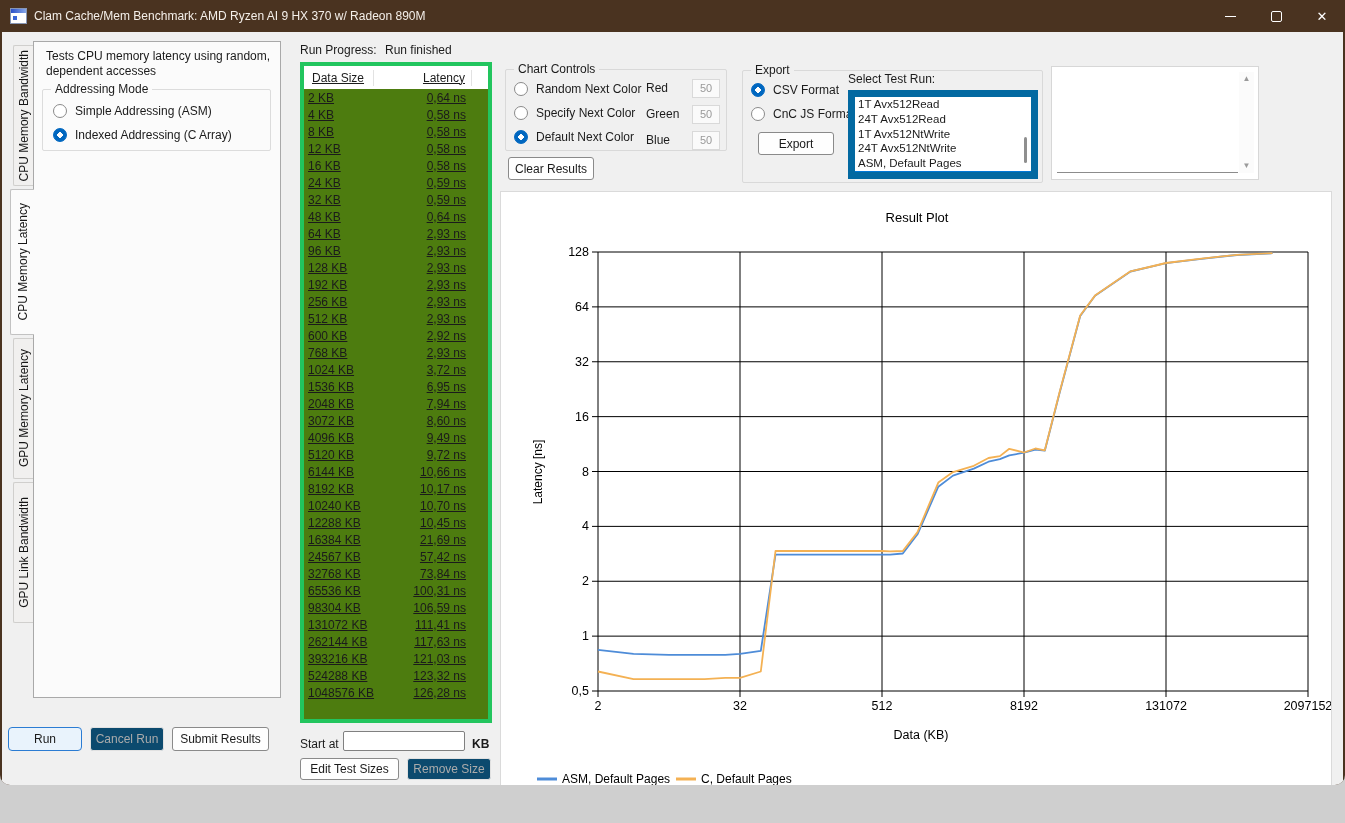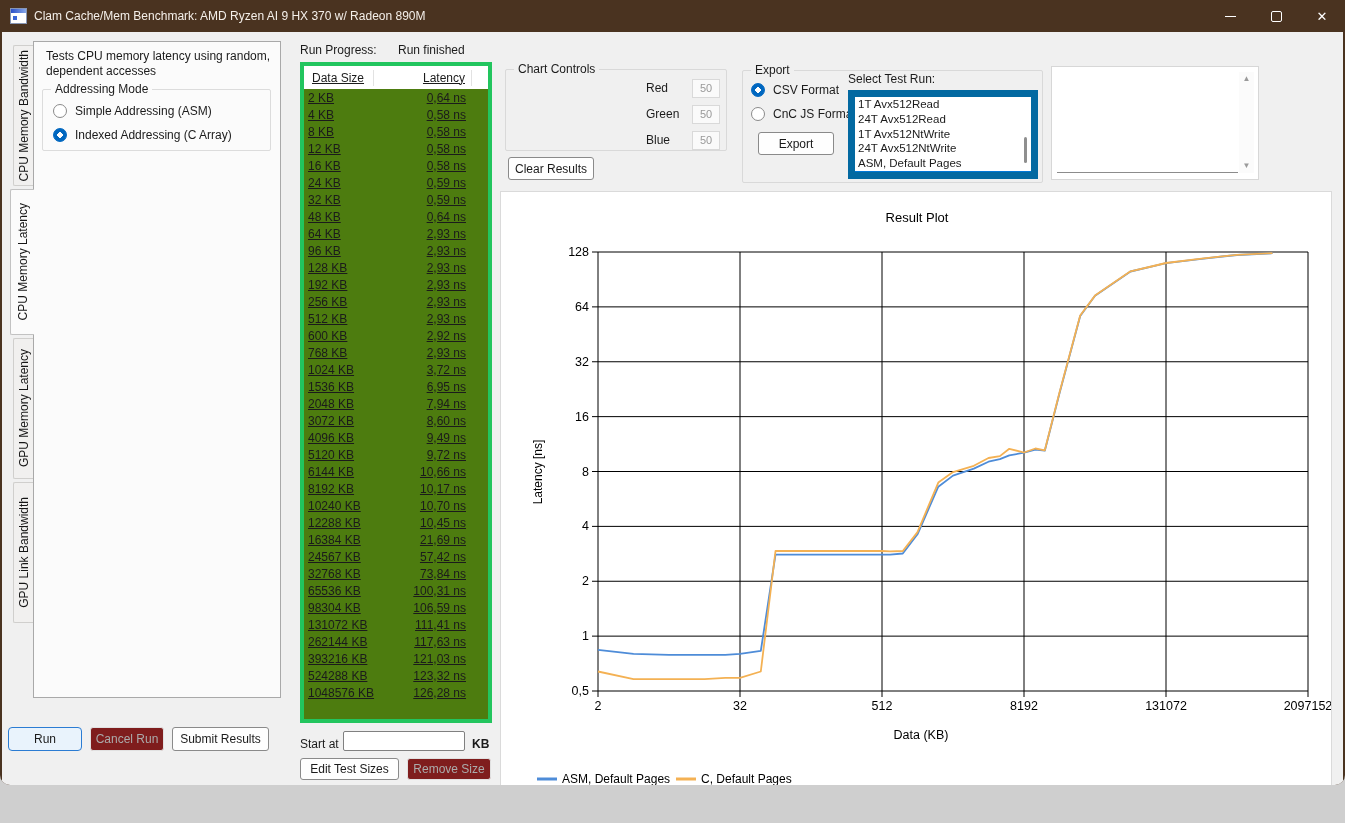--- a/index.html
+++ b/index.html
@@ -28,21 +28,21 @@
   .groupbox{position:absolute;border:1px solid #dcdcdc;border-radius:2px;box-sizing:border-box;}
   .gtitle{position:absolute;top:-8px;left:8px;padding:0 4px;background:#fbfbfb;font-size:12px;}
   .gtitle.on-gray{background:#f0f0f0;}
   .radio-col{position:absolute;left:10px;top:13px;}
   .radio-row{height:16px;display:flex;align-items:center;gap:8px;margin-bottom:8px;cursor:default;}
   .radio{box-sizing:border-box;width:14px;height:14px;border-radius:50%;border:1px solid #8a8a8a;background:#fff;flex:0 0 auto;}
   .radio.sel{border:1px solid #0067c0;background:radial-gradient(circle,#fff 0 2.6px,#0067c0 2.9px);}
   .rlabel{white-space:nowrap;}
   
   .btn{position:absolute;box-sizing:border-box;display:flex;align-items:center;justify-content:center;background:#fefefe;border:1px solid #8a8a8a;border-radius:3px;font-size:12px;color:#1b1b1b;cursor:default;}
-  .btn.disabled{background:#7f1d1d;border-color:#e1e1e1;color:#ababab;}
+  .btn.disabled{background:#0c4a6e;border-color:#e1e1e1;color:#ababab;}
   .btn.primary{background:#e9f3fc;border:1px solid #2b7cd3;border-radius:4px;}
   .tbox{position:absolute;box-sizing:border-box;background:#fff;border:1px solid #808080;border-radius:2px;}
   .small-label{position:absolute;white-space:nowrap;}
   
   #results-table{position:absolute;left:300px;top:62px;width:192px;height:661px;box-sizing:border-box;background:#4d7c0f;border:4px solid #22c55e;overflow:hidden;text-decoration:underline;}
   #results-head{display:flex;height:23px;align-items:center;background:#fff;}
   #results-head .hc1{box-sizing:border-box;width:70px;padding-left:8px;border-right:1px solid #e2e2e2;height:16px;line-height:16px;}
   #results-head .hc2{box-sizing:border-box;width:98px;text-align:right;padding-right:6px;border-right:1px solid #e2e2e2;height:16px;line-height:16px;}
   .trow{display:flex;height:17px;align-items:center;}
   .trow .c1{box-sizing:border-box;width:70px;padding-left:4px;white-space:nowrap;}
@@ -122,21 +122,21 @@
           </div>
         </div>
     </div>
   </div>
 
   <div class="btn primary" style="left:8px;top:727px;width:74px;height:24px;">Run</div>
   <div class="btn disabled" style="left:90px;top:727px;width:74px;height:24px;">Cancel Run</div>
   <div class="btn" style="left:172px;top:727px;width:97px;height:24px;">Submit Results</div>
 
   <span class="small-label" style="left:300px;top:43px;">Run Progress:</span>
-  <span class="small-label" style="left:398px;top:43px;">Run finished</span>
+  <span class="small-label" style="left:385px;top:43px;">Run finished</span>
 
   <div id="results-table">
     <div id="results-head">
       <span class="hc1">Data Size</span>
       <span class="hc2">Latency</span>
     </div>
     <div>
         <div class="trow">
           <span class="c1">2 KB</span>
           <span class="c2">0,64 ns</span>
@@ -288,20 +288,34 @@
   <input class="tbox" style="left: 343px; top: 731px; width: 122px; height: 20px;" value="">
   <span class="small-label" style="left:472px;top:737px;font-weight:bold;">KB</span>
   <div class="btn" style="left:300px;top:758px;width:99px;height:22px;">Edit Test Sizes</div>
   <div class="btn disabled" style="left:407px;top:758px;width:84px;height:22px;">Remove Size</div>
   <input class="tbox" style="left: 300px; top: 787px; width: 74px; height: 20px;" value="">
   <span class="small-label" style="left:382px;top:792px;font-weight:bold;">KB</span>
   <div class="btn disabled" style="left:407px;top:787px;width:84px;height:22px;">Add Size</div>
 
   <div class="groupbox" style="left:505px;top:69px;width:222px;height:82px;border-color:#d9d9d9;">
     <span class="gtitle on-gray">Chart Controls</span>
+    <div class="radio-col" style="top:11px;left:8px;">
+        <div class="radio-row">
+          <span class="radio"></span>
+          <span class="rlabel">Random Next Color</span>
+        </div>
+        <div class="radio-row">
+          <span class="radio"></span>
+          <span class="rlabel">Specify Next Color</span>
+        </div>
+        <div class="radio-row">
+          <span class="radio sel"></span>
+          <span class="rlabel">Default Next Color</span>
+        </div>
+      </div>
     <div class="rgb-col">
         <div class="rgb-row">
           <span class="rgb-label">Red</span>
           <input class="rgb-input" disabled="" value="50" style="">
         </div>
         <div class="rgb-row">
           <span class="rgb-label">Green</span>
           <input class="rgb-input" disabled="" value="50" style="">
         </div>
         <div class="rgb-row">

